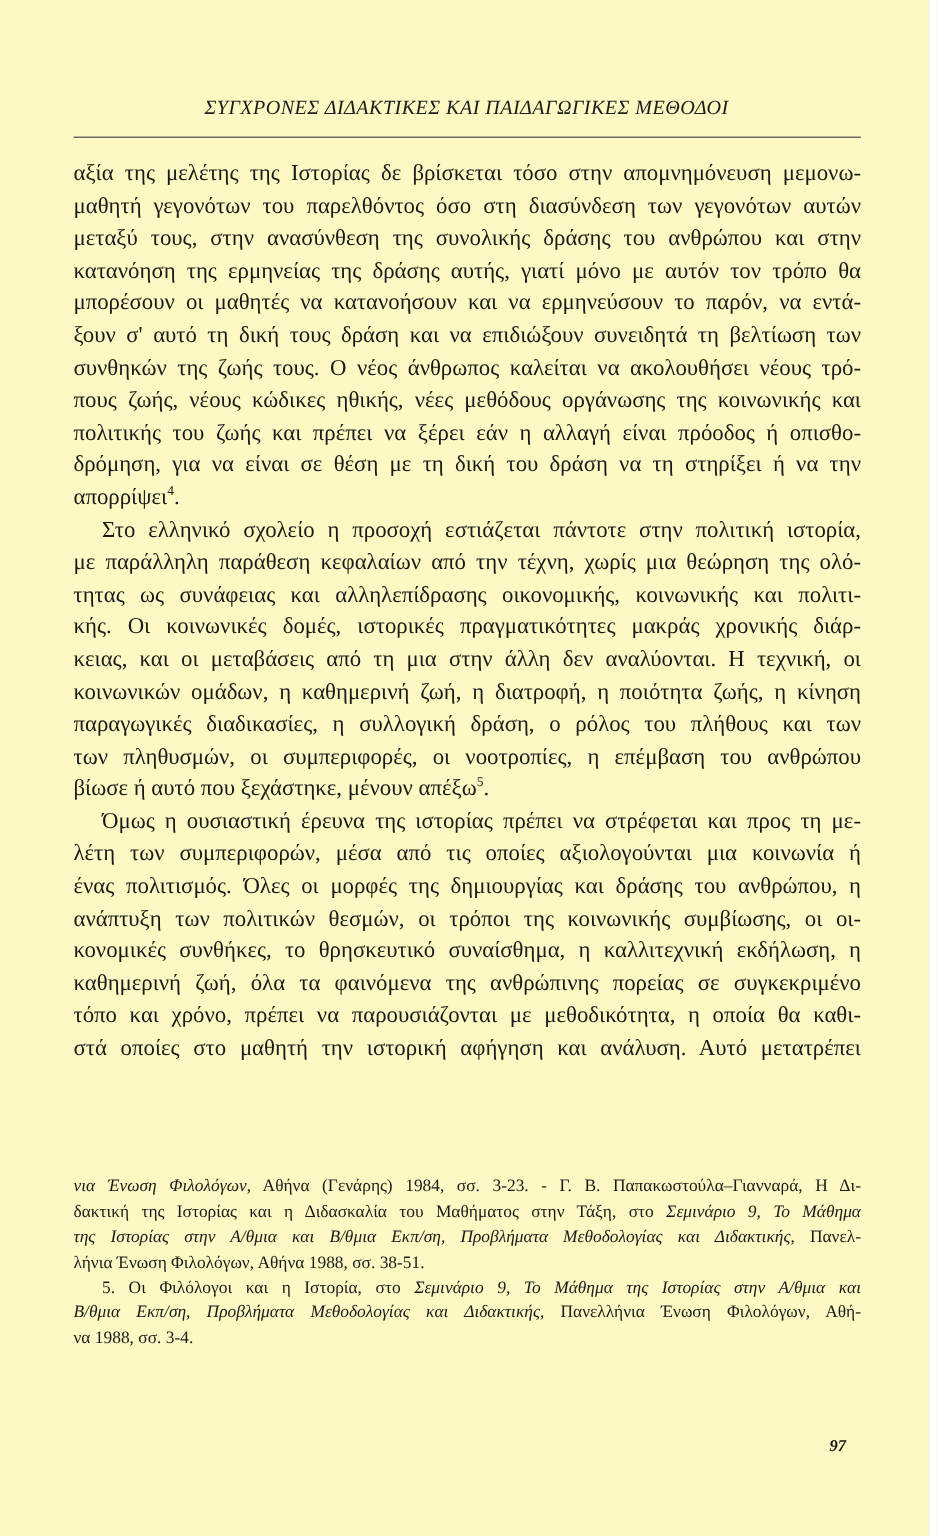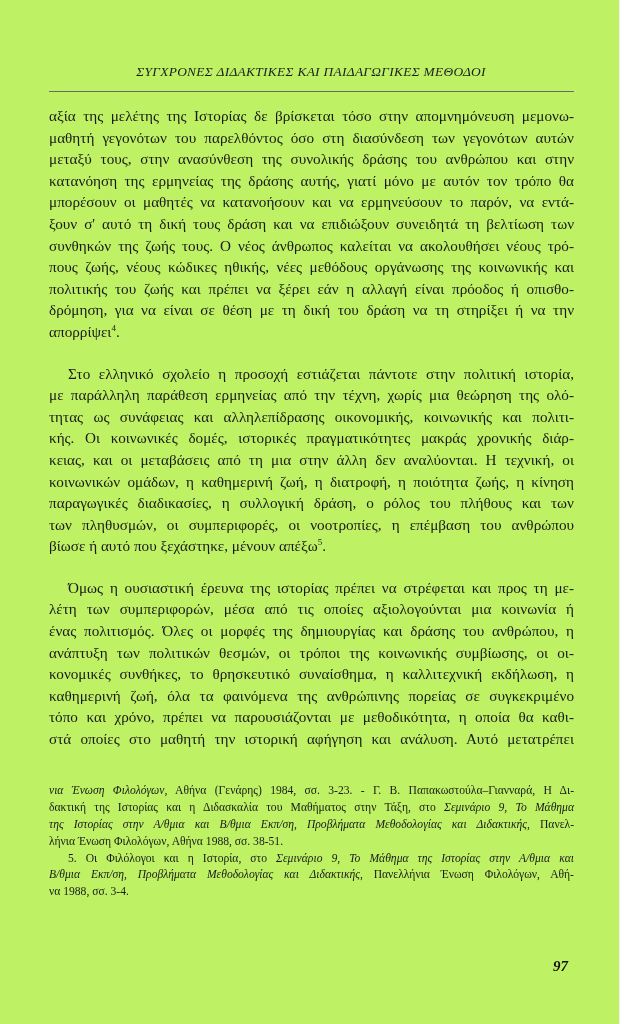--- a/index.html
+++ b/index.html
@@ -5,51 +5,51 @@
   html, body { margin: 0; padding: 0; }
   body {
     width: 625px; height: 1024px; overflow: hidden;
     background: #ffffff;
     font-family: "Liberation Serif", "DejaVu Serif", serif;
     color: #1a1a1a;
     position: relative;
   }
   .page {
     position: absolute; left: 0; top: 0; width: 619px; height: 1024px;
-    background: #bef264;
+    background: #fef9c3;
     border-right: 1px solid #f1f1f1;
   }
   .running-head {
     position: absolute; left: 49px; width: 524px; top: 64px;
     text-align: center; font-style: italic; font-size: 13.4px;
     letter-spacing: 0.3px; color: #1c1c1c;
   }
   .head-rule {
     position: absolute; left: 49px; width: 525px; top: 91px;
     height: 0; border-top: 1.6px solid #6a6a6a;
   }
   .body-text {
     position: absolute; left: 49px; width: 525px; top: 105px;
     font-size: 15.2px; line-height: 21.6px;
   }
   .line { display: block; text-align: justify; text-align-last: justify; white-space: nowrap; height: 21.6px; }
   .line.last { text-align-last: left; }
-  .line.indent { padding-left: 19px; margin-top: 20px; }
+  .line.indent { padding-left: 19px; }
   sup { font-size: 9px; line-height: 0; vertical-align: 6px; }
   .footnotes {
     position: absolute; left: 49px; width: 525px; top: 783px;
     font-size: 11.6px; line-height: 16.9px;
   }
   .fline { display: block; text-align: justify; text-align-last: justify; white-space: nowrap; height: 16.9px; }
   .fline.last { text-align-last: left; }
   .fline.indent { padding-left: 19px; }
   i { font-style: italic; }
   .page-number {
     position: absolute; left: 553px; top: 958px;
-    font-style: italic; font-weight: bold; font-size: 15px; color: #111; text-align: center;
+    font-style: italic; font-weight: bold; font-size: 11px; color: #111; text-align: center;
   }
 </style>
 </head>
 <body>
 
 <div class="page">
 
   <div class="running-head">ΣΥΓΧΡΟΝΕΣ ΔΙΔΑΚΤΙΚΕΣ ΚΑΙ ΠΑΙΔΑΓΩΓΙΚΕΣ ΜΕΘΟΔΟΙ</div>
   <div class="head-rule"></div>
 
@@ -60,21 +60,21 @@
     <span class="line">κατανόηση της ερμηνείας της δράσης αυτής, γιατί μόνο με αυτόν τον τρόπο θα</span>
     <span class="line">μπορέσουν οι μαθητές να κατανοήσουν και να ερμηνεύσουν το παρόν, να εντά-</span>
     <span class="line">ξουν σ' αυτό τη δική τους δράση και να επιδιώξουν συνειδητά τη βελτίωση των</span>
     <span class="line">συνθηκών της ζωής τους. Ο νέος άνθρωπος καλείται να ακολουθήσει νέους τρό-</span>
     <span class="line">πους ζωής, νέους κώδικες ηθικής, νέες μεθόδους οργάνωσης της κοινωνικής και</span>
     <span class="line">πολιτικής του ζωής και πρέπει να ξέρει εάν η αλλαγή είναι πρόοδος ή οπισθο-</span>
     <span class="line">δρόμηση, για να είναι σε θέση με τη δική του δράση να τη στηρίξει ή να την</span>
     <span class="line last"><span>απορρίψει</span><sup>4</sup>.</span>
 
     <span class="line indent">Στο ελληνικό σχολείο η προσοχή εστιάζεται πάντοτε στην πολιτική ιστορία,</span>
-    <span class="line">με παράλληλη παράθεση ερμηνείας από την τέχνη, χωρίς μια θεώρηση της ολό-</span>
+    <span class="line">με παράλληλη παράθεση κεφαλαίων από την τέχνη, χωρίς μια θεώρηση της ολό-</span>
     <span class="line">τητας ως συνάφειας και αλληλεπίδρασης οικονομικής, κοινωνικής και πολιτι-</span>
     <span class="line">κής. Οι κοινωνικές δομές, ιστορικές πραγματικότητες μακράς χρονικής διάρ-</span>
     <span class="line">κειας, και οι μεταβάσεις από τη μια στην άλλη δεν αναλύονται. Η τεχνική, οι</span>
     <span class="line">κοινωνικών ομάδων, η καθημερινή ζωή, η διατροφή, η ποιότητα ζωής, η κίνηση</span>
     <span class="line">παραγωγικές διαδικασίες, η συλλογική δράση, ο ρόλος του πλήθους και των</span>
     <span class="line">των πληθυσμών, οι συμπεριφορές, οι νοοτροπίες, η επέμβαση του ανθρώπου</span>
     <span class="line last"><span>βίωσε ή αυτό που ξεχάστηκε, μένουν απέξω</span><sup>5</sup>.</span>
 
     <span class="line indent">Όμως η ουσιαστική έρευνα της ιστορίας πρέπει να στρέφεται και προς τη με-</span>
     <span class="line">λέτη των συμπεριφορών, μέσα από τις οποίες αξιολογούνται μια κοινωνία ή</span>

